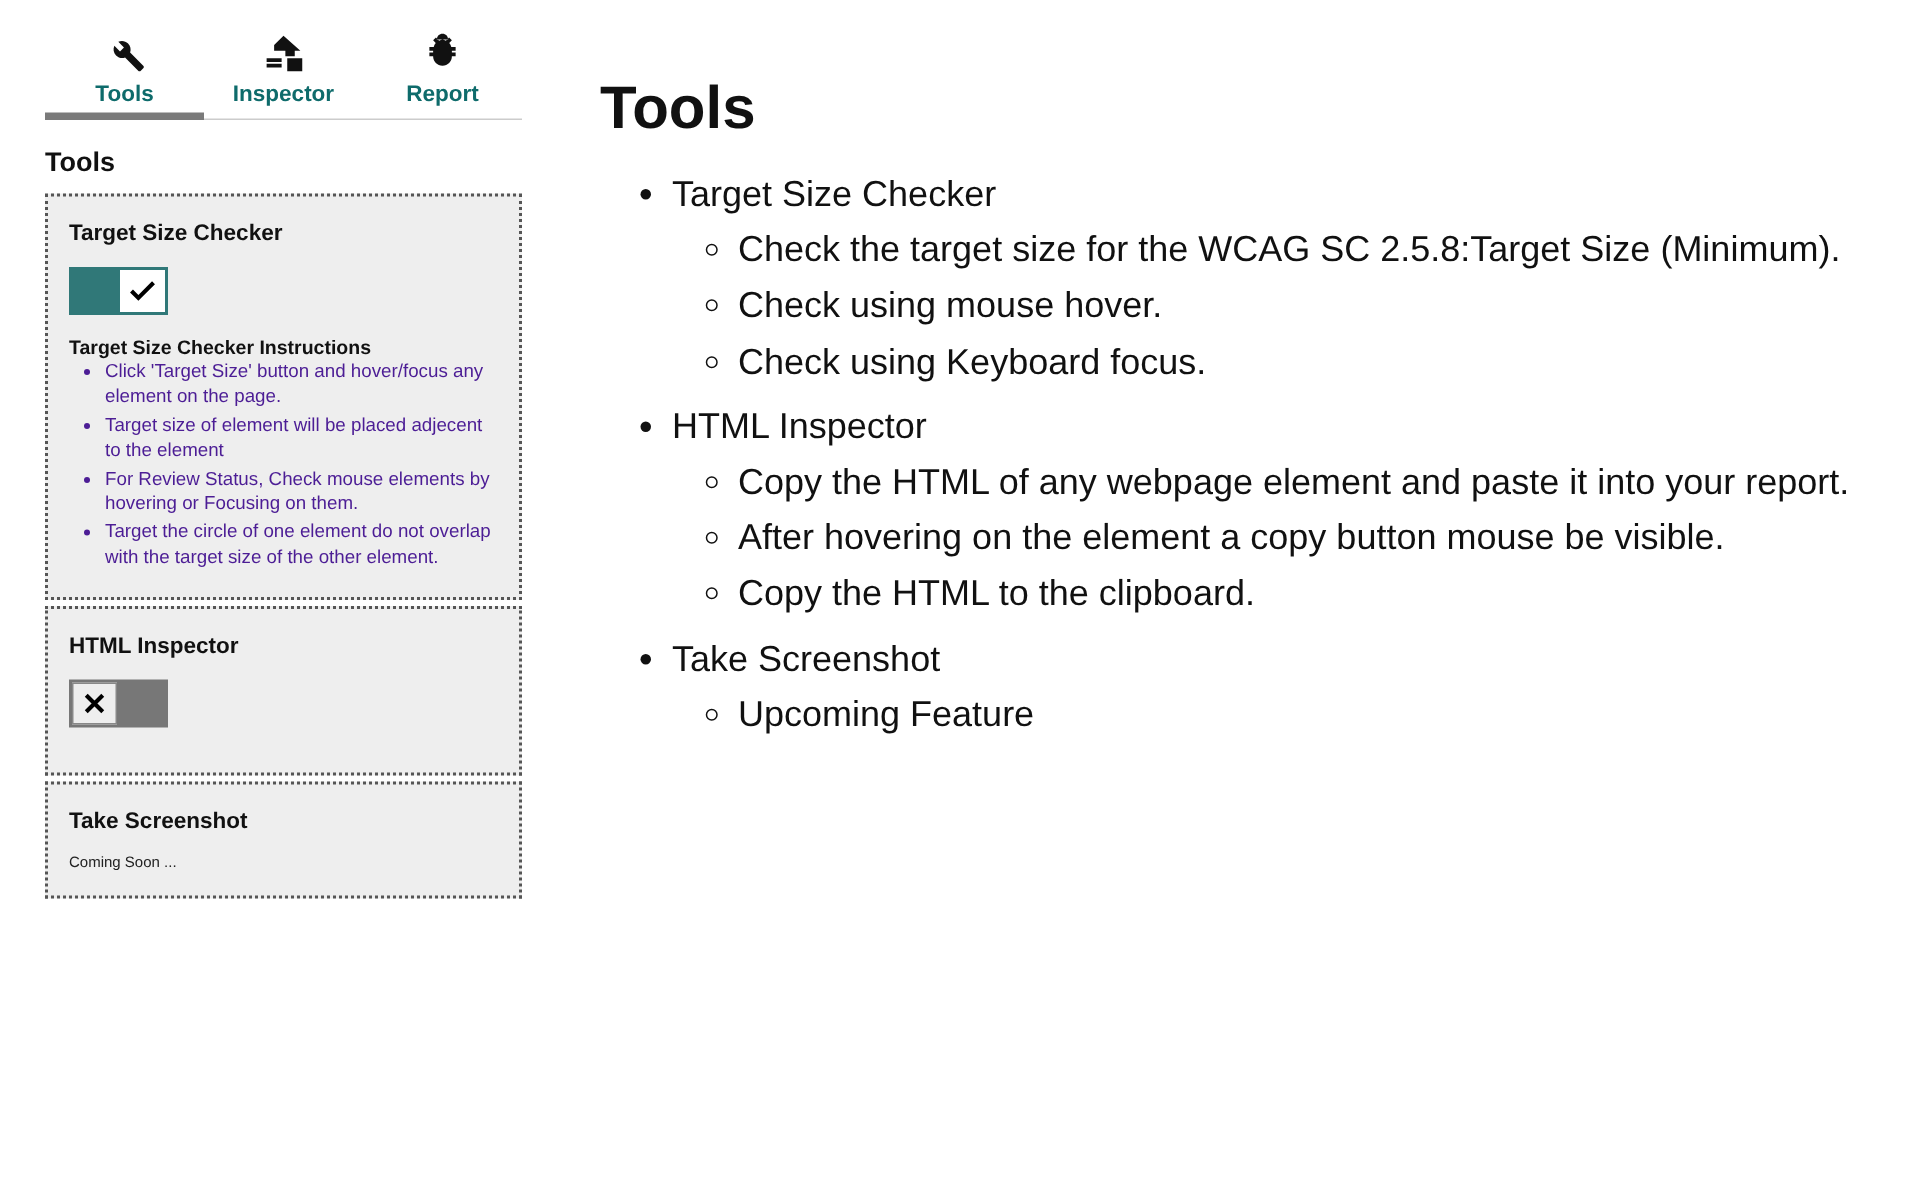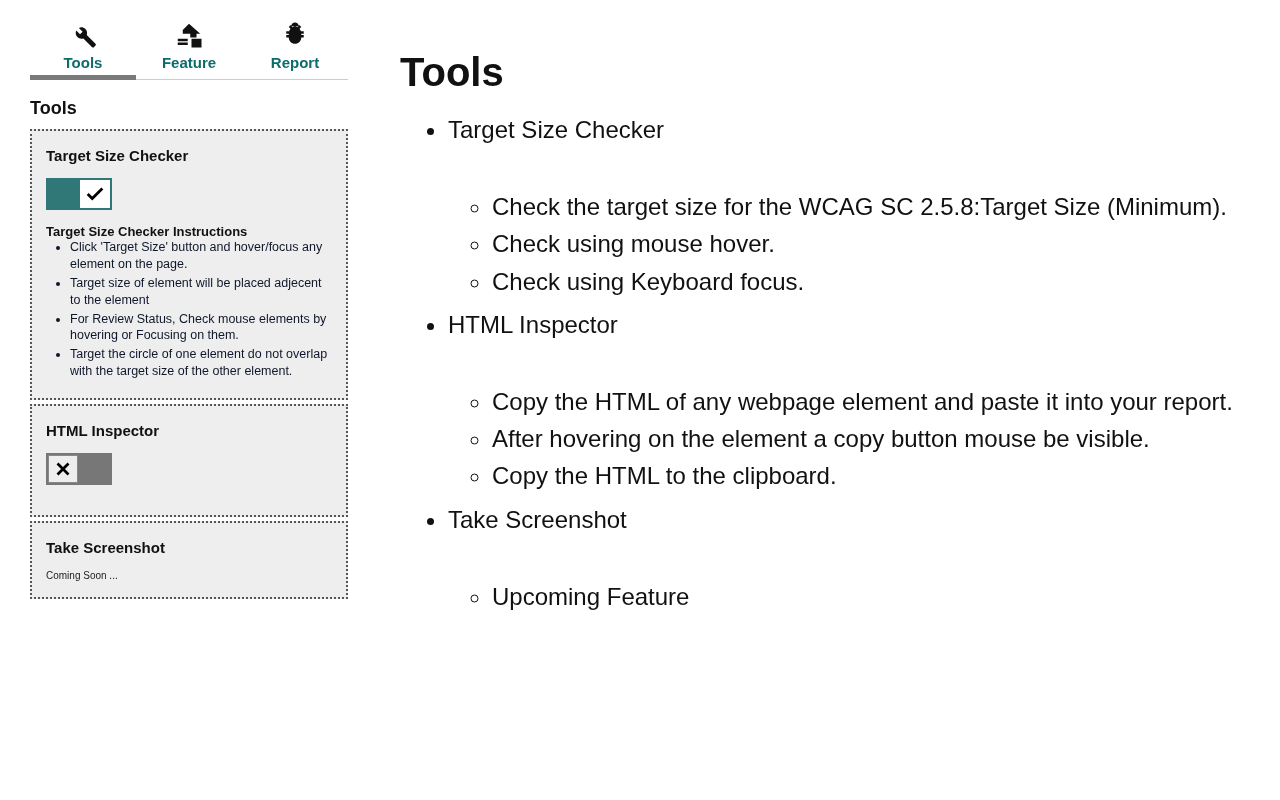--- a/index.html
+++ b/index.html
@@ -22,30 +22,30 @@
   
   .toggle { width: 66px; height: 32px; background: #307878; display: flex; align-items: center; padding: 2px; margin-bottom: 14px; }
   .toggle.on { justify-content: flex-end; }
   .toggle .knob { width: 30px; height: 28px; background: #fff; display: flex; align-items: center; justify-content: center; }
   .toggle .knob svg { width: 22px; height: 22px; }
   
   .toggle.off { background: #777; justify-content: flex-start; }
   .toggle.off .knob { background: #eee; border: 1px solid #888; }
   
   .instr-title { font-size: 13px; font-weight: 700; color: #111; }
-  .instr-list { list-style: disc; padding-left: 24px; font-size: 12.5px; color: #0f172a; line-height: 1.35; }
+  .instr-list { list-style: disc; padding-left: 24px; font-size: 12.5px; color: #4c1d95; line-height: 1.35; }
   .instr-list li { margin-bottom: 2px; }
   
   .coming { font-size: 10px; color: #222; margin-top: 10px; }
   
   
   .right-panel h1 { font-size: 40px; font-weight: 800; margin-bottom: 16px; color: #111; }
   .doc-list { list-style: disc; padding-left: 48px; font-size: 24px; line-height: 1.55; color: #111; }
   .doc-list > li { margin-bottom: 6px; }
-  .doc-sublist { list-style: circle; padding-left: 44px; margin-top: 40px; }
+  .doc-sublist { list-style: circle; padding-left: 44px; }
   
   
   .tab svg { width: 30px; height: 30px; fill: #111; }
 </style>
 </head>
 <body>
 
 <div class="left-panel">
 
   <div class="tabs">
@@ -56,21 +56,21 @@
           </svg>
       </span>
       <span>Tools</span>
     </div>
     <div class="tab">
       <span class="icon-wrap">
         <svg viewBox="0 0 24 24">
             <path d="M12 3l9 8h-3v3h-5v-3H7v-3l5-5zM14 15h8v7h-8zM3 15h8v2H3zm0 3h8v2H3z"></path>
           </svg>
       </span>
-      <span>Feature</span>
+      <span>Inspector</span>
     </div>
     <div class="tab">
       <span class="icon-wrap">
         <svg viewBox="0 0 24 24">
             <path d="M12 2c1.7 0 3 1.3 3 3H9c0-1.7 1.3-3 3-3zm7 7h-2.3c-.2-.8-.6-1.5-1.1-2.1L17 5.5 15.5 4l-1.7 1.7C13.2 5.3 12.6 5 12 5s-1.2.3-1.8.7L8.5 4 7 5.5l1.4 1.4C7.9 7.5 7.5 8.2 7.3 9H5v2h2v1H5v2h2c0 2.8 2.2 5 5 5s5-2.2 5-5h2v-2h-2v-1h2V9z"></path>
           </svg>
       </span>
       <span>Report</span>
     </div>
   </div>

